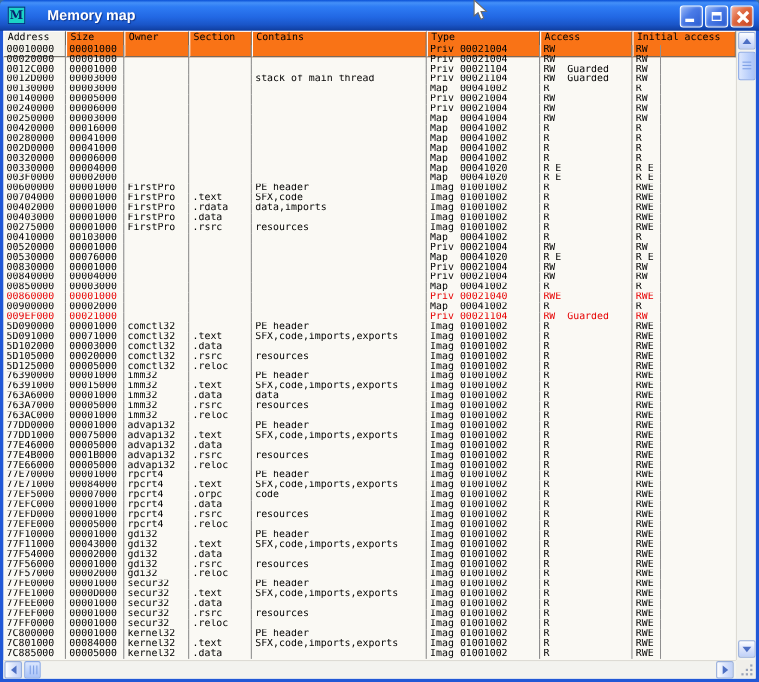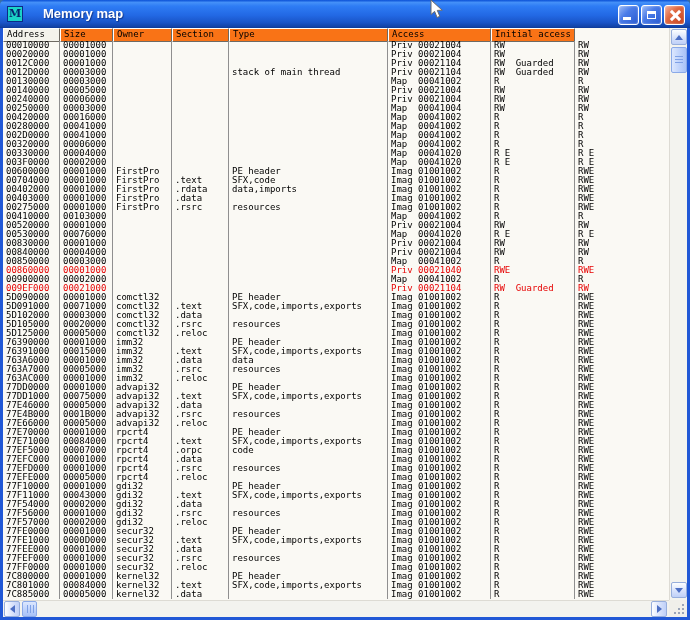--- a/index.html
+++ b/index.html
@@ -32,28 +32,28 @@
       width:3px; height:13px; background:#FFF; }
   .glyph-close:before { transform:rotate(45deg); }
   .glyph-close:after  { transform:rotate(-45deg); }
 
   
   .client { position:absolute; left:3px; top:28px; width:684px; height:589px;
             background:#FAF9F4; overflow:hidden; }
 
   .grid-cols { display:grid; grid-template-columns:57px 53px 59px 57px 159px 103px 84px 1fr; }
 
-  .header-row { position:absolute; left:0; top:0; width:666px; height:14px; }
+  .header-row { position:absolute; left:0; top:0; width:666px; height:24px; }
   .hcell { background:#f97316; border-top:1px solid #FFFFFF; border-left:1px solid #FFFFFF;
            border-right:1px solid #6E6A63; border-bottom:1px solid #6E6A63;
            font-size:9px; line-height:11px; color:#000; padding-left:3px;
            white-space:pre; overflow:hidden; }
   .hcell.sorted { background:#F4F3EC; }
 
-  .rows { position:absolute; left:0; top:13px; width:688px; height:559px; overflow:hidden; }
+  .rows { position:absolute; left:0; top:13px; width:598px; height:559px; overflow:hidden; }
   .row { height:9px; }
   .cell { font-size:9px; line-height:9px; color:#000; padding-left:3px;
           border-right:1px solid #8F8F8F; white-space:pre; overflow:hidden; height:9px; }
   .row.red .cell { color:#E60000; }
 
   
   .vscroll { position:absolute; right:0; top:0; width:18px; height:572px;
              background:#F3F3EF; border-left:1px solid #DDDBD4; }
   .hscroll { position:absolute; left:0; top:572px; width:666px; height:17px;
              background:#F3F3EF; border-top:1px solid #DDDBD4; }
@@ -110,20 +110,21 @@
     </div>
   </div>
 
   <div class="client">
 
     <div class="header-row grid-cols">
       <div class="hcell sorted">Address</div>
       <div class="hcell">Size</div>
       <div class="hcell">Owner</div>
       <div class="hcell">Section</div>
+      <div class="hcell">Contains</div>
       <div class="hcell">Type</div>
       <div class="hcell">Access</div>
       <div class="hcell">Initial access</div>
     </div>
 
     <div class="rows">
         <div class="row grid-cols">
           <span class="cell">00010000</span>
           <span class="cell">00001000</span>
           <span class="cell"></span>

